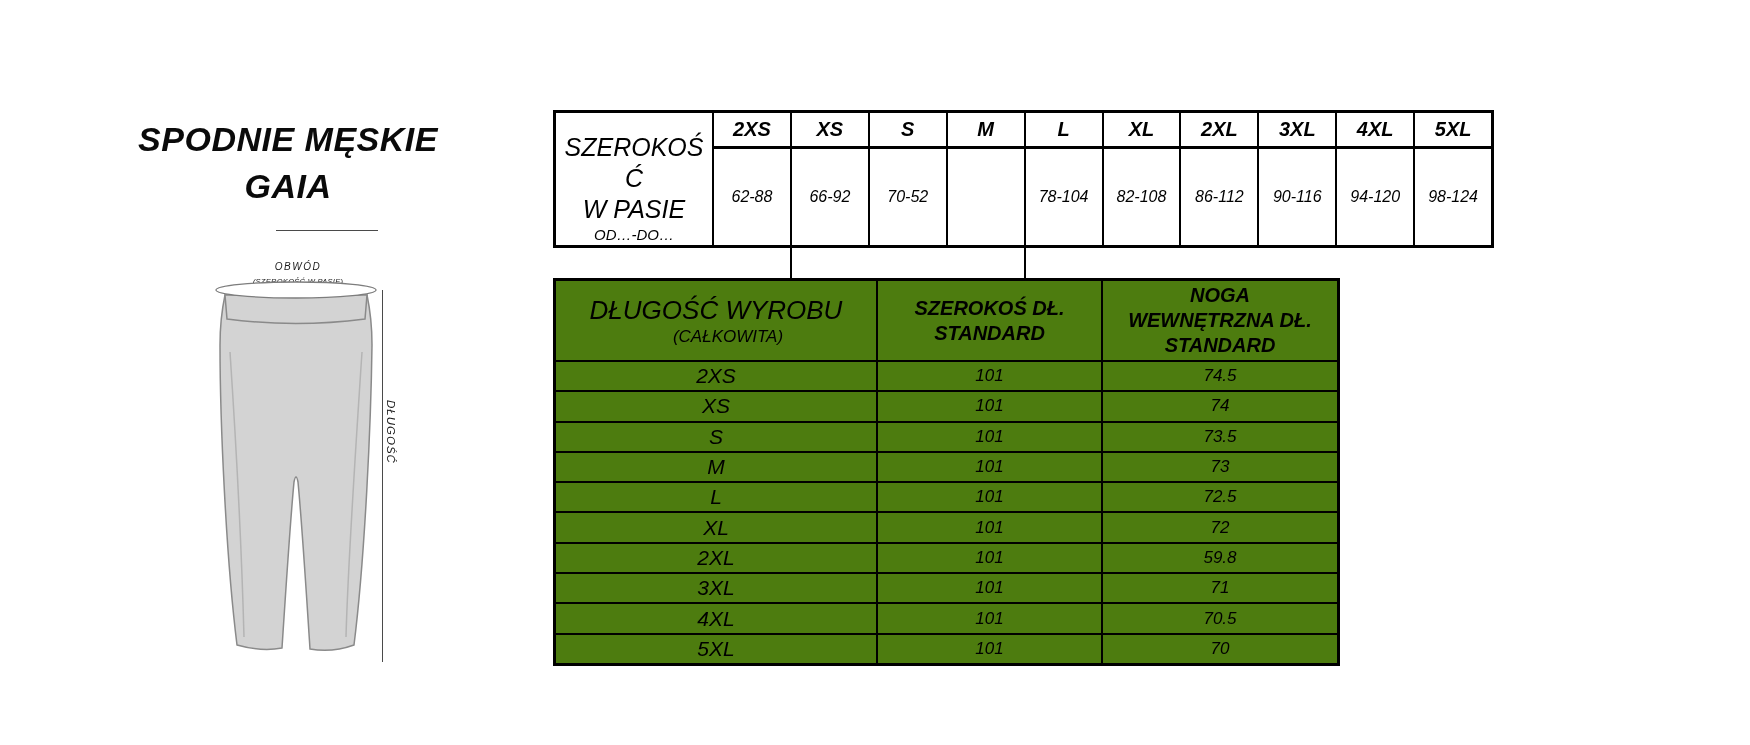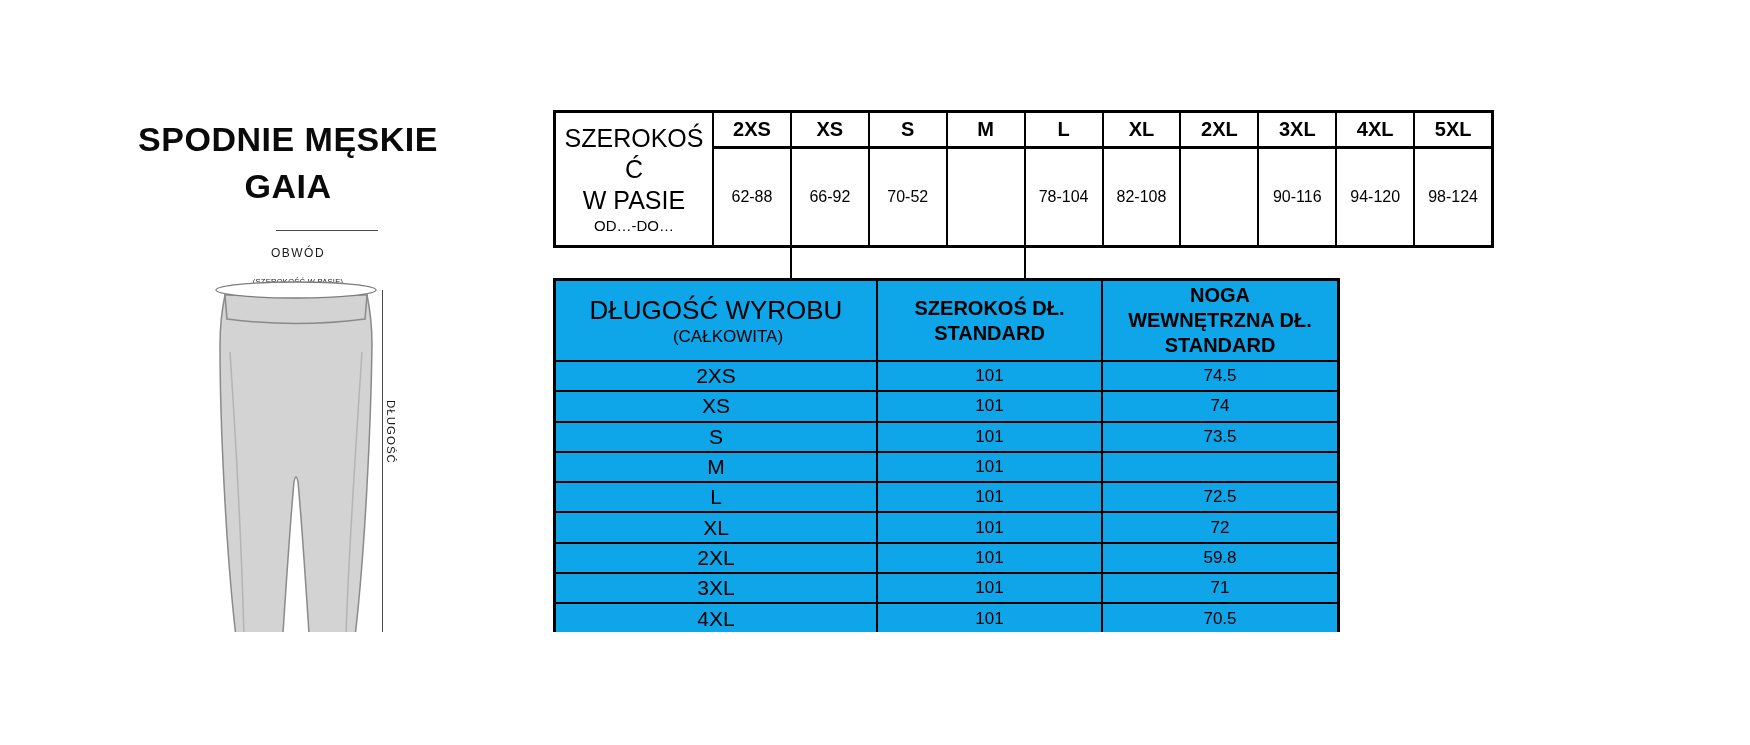--- a/index.html
+++ b/index.html
@@ -1,69 +1,70 @@
 <!DOCTYPE html>
 <html><head>
 <meta charset="utf-8">
 <style>
   html,body { margin:0; padding:0; background:#fff; }
   #canvas {
-    position:relative; width:1750px; height:632px; background:#ffffff;
+    position:relative; width:1750px; height:745px; background:#ffffff;
     font-family:"Liberation Sans", sans-serif; color:#000;
     overflow:hidden;
+    font-style:italic;
   }
   
   .title-block {
     position:absolute; left:108px; top:116px; width:360px;
     text-align:center; font-weight:bold; font-size:34px; line-height:47px;
     letter-spacing:0.5px; color:#0a0a0a;
   }
   
   .pants-svg { position:absolute; left:170px; top:222px; }
   .obwod-label {
-    position:absolute; left:240px; top:246px; width:116px; text-align:center;
-    font-size:12px; letter-spacing:1.5px; color:#1a1a1a;
+    position:absolute; left:240px; top:261px; width:116px; text-align:center;
+    font-size:10px; letter-spacing:1.5px; color:#1a1a1a;
   }
   .obwod-sublabel {
     position:absolute; left:224px; top:277px; width:148px; text-align:center;
     font-size:7.5px; letter-spacing:0.3px; color:#1a1a1a;
   }
   .dim-line-top { position:absolute; left:276px; top:230px; width:102px; height:1px; background:#4a4a4a; }
   .dim-line-side { position:absolute; left:382px; top:290px; width:1px; height:372px; background:#4a4a4a; }
   .dlugosc-label {
     position:absolute; left:385px; top:400px; writing-mode:vertical-rl;
     font-size:11.5px; letter-spacing:1px; color:#1a1a1a;
   }
   
   .t1 {
     position:absolute; left:553px; top:110px; width:941px; height:138px;
     display:flex; border:3px solid #000; box-sizing:border-box; background:#fff;
   }
   .t1-first {
     width:158px; flex:none; border-right:2px solid #000; box-sizing:border-box;
-    display:flex; flex-direction:column; align-items:center; justify-content:center;
+    display:flex; flex-direction:column; align-items:center; justify-content:flex-end;
   }
   .t1-first .big { font-size:25px; line-height:31px; }
   .t1-first .small { font-size:15px; line-height:20px; }
   .t1-col { flex:1; display:flex; flex-direction:column; }
   .t1-col + .t1-col { border-left:2px solid #000; }
   .t1-size {
     height:33px; flex:none; border-bottom:3px solid #000;
     display:flex; align-items:center; justify-content:center;
     font-weight:bold; font-size:20px;
   }
   .t1-range { flex:1; display:flex; align-items:center; justify-content:center; font-size:16px; }
   
   .connector { position:absolute; top:246px; width:2px; height:34px; background:#000; }
   .connector.c1 { left:790px; }
   .connector.c2 { left:1024px; }
   
   .t2 {
     position:absolute; left:553px; top:278px; width:787px; height:388px;
-    border:3px solid #000; box-sizing:border-box; background:#0ea5e9;
+    border:3px solid #000; box-sizing:border-box; background:#4d7c0f;
     display:flex; flex-direction:column;
   }
   .t2-header { display:flex; height:79px; flex:none; border-bottom:2px solid #000; }
   .t2-h-cell {
     display:flex; flex-direction:column; align-items:center; justify-content:center;
     text-align:center; box-sizing:border-box;
   }
   .t2-c1 { width:322px; flex:none; border-right:2px solid #000; }
   .t2-c2 { width:225px; flex:none; border-right:2px solid #000; }
   .t2-c3 { flex:1;text-align:center; }
@@ -142,20 +143,21 @@
     <div class="t1-col">
       <div class="t1-size">L</div>
       <div class="t1-range">78-104</div>
     </div>
     <div class="t1-col">
       <div class="t1-size">XL</div>
       <div class="t1-range">82-108</div>
     </div>
     <div class="t1-col">
       <div class="t1-size">2XL</div>
+      <div class="t1-range">86-112</div>
     </div>
     <div class="t1-col">
       <div class="t1-size">3XL</div>
       <div class="t1-range">90-116</div>
     </div>
     <div class="t1-col">
       <div class="t1-size">4XL</div>
       <div class="t1-range">94-120</div>
     </div>
     <div class="t1-col">
@@ -195,20 +197,21 @@
         <div class="t2-cell value t2-c3">74</div>
       </div>
       <div class="t2-row">
         <div class="t2-cell size t2-c1">S</div>
         <div class="t2-cell value t2-c2">101</div>
         <div class="t2-cell value t2-c3">73.5</div>
       </div>
       <div class="t2-row">
         <div class="t2-cell size t2-c1">M</div>
         <div class="t2-cell value t2-c2">101</div>
+        <div class="t2-cell value t2-c3">73</div>
       </div>
       <div class="t2-row">
         <div class="t2-cell size t2-c1">L</div>
         <div class="t2-cell value t2-c2">101</div>
         <div class="t2-cell value t2-c3">72.5</div>
       </div>
       <div class="t2-row">
         <div class="t2-cell size t2-c1">XL</div>
         <div class="t2-cell value t2-c2">101</div>
         <div class="t2-cell value t2-c3">72</div>

